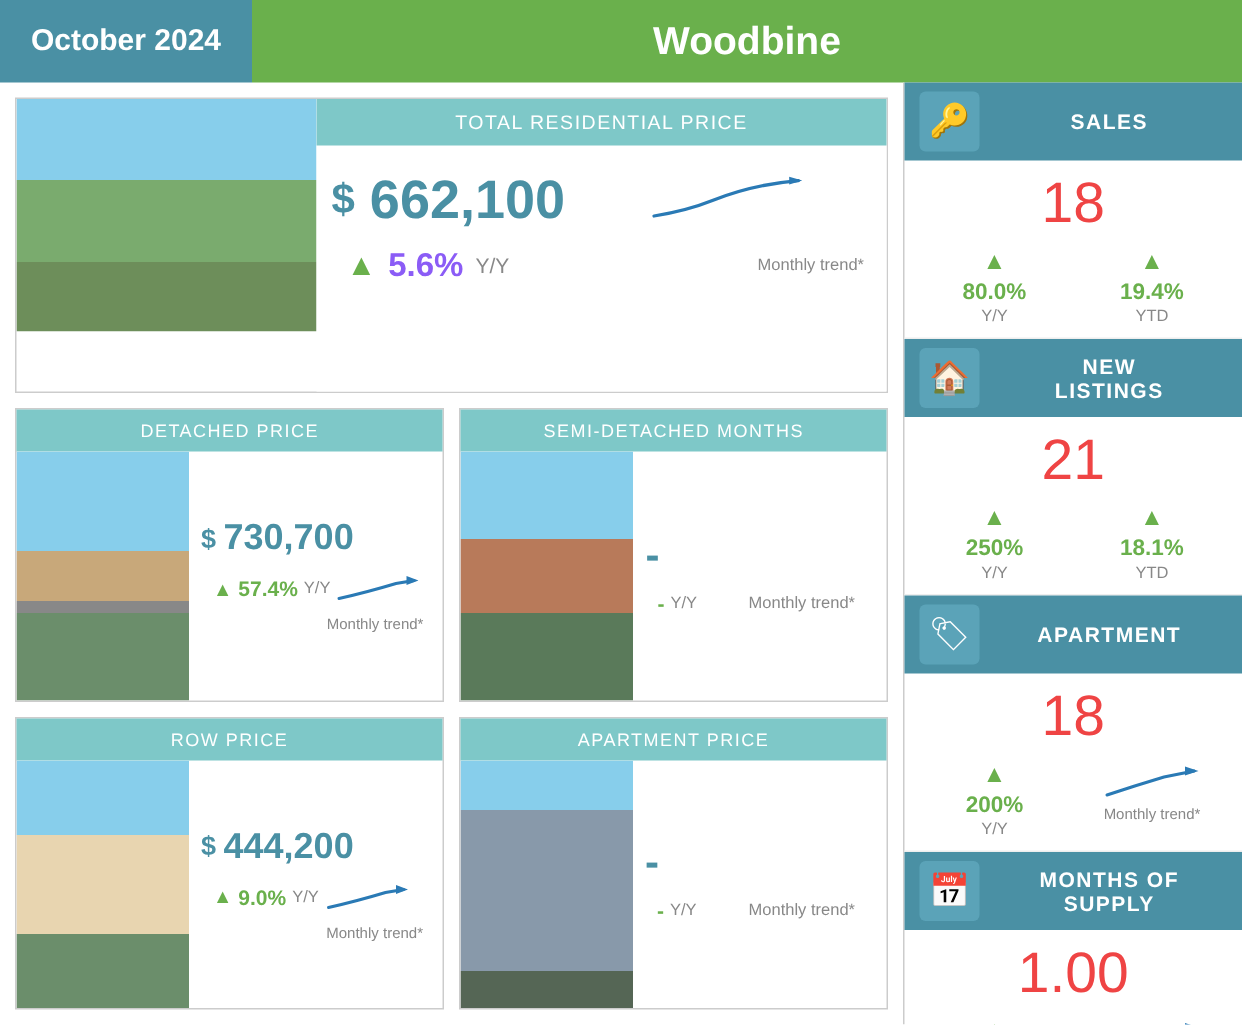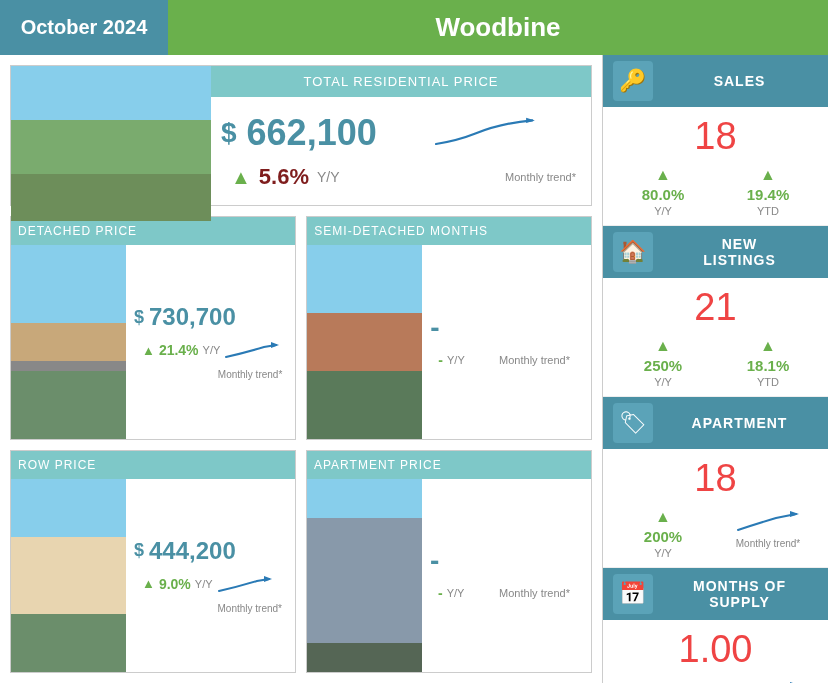--- a/index.html
+++ b/index.html
@@ -49,21 +49,21 @@
       padding: 10px;
       display: flex;
       flex-direction: column;
       gap: 10px;
     }
 
     
     .total-residential {
       display: flex;
       border: 1px solid #ccc;
-      height: 141px;
+      height: 197px;
     }
     .neighborhood-img {
       width: 200px;
       height: 155px;
       background: #7aab6e;
       flex-shrink: 0;
       position: relative;
       overflow: hidden;
     }
 
@@ -105,21 +105,21 @@
       display: flex;
       align-items: center;
       padding: 5px 10px 8px 20px;
       gap: 8px;
     }
     .arrow-up {
       color: #6ab04c;
       font-size: 20px;
     }
     .pct-change {
-      color: #7f1d1d;
+      color: #8b5cf6;
       font-size: 22px;
       font-weight: bold;
     }
     .yy-label {
       color: #888;
       font-size: 14px;
     }
     .monthly-trend-label {
       color: #888;
       font-size: 11px;
@@ -135,21 +135,21 @@
     }
     .price-card {
       flex: 1;
       border: 1px solid #ccc;
       display: flex;
       flex-direction: column;
     }
     .price-card-header {
       background: #7ec8c8;
       color: #fff;
-      text-align: left;
+      text-align: center;
       padding: 7px;
       font-size: 12px;
       letter-spacing: 1px;
     }
     .price-card-body {
       display: flex;
       flex: 1;
     }
     .price-card-img {
       width: 115px;
@@ -357,21 +357,21 @@
           <div class="price-card-img">
             <div class="img-house-detached"></div>
           </div>
           <div class="price-card-data">
             <div class="price-line">
               <span class="price-card-dollar">$</span>
               <span class="price-card-value">730,700</span>
             </div>
             <div class="price-card-footer">
               <span class="arrow-up" style="font-size:13px;">▲</span>
-              <span class="small-pct">21.4%</span>
+              <span class="small-pct">57.4%</span>
               <span class="small-yy">Y/Y</span>
               <svg width="55" height="22" viewBox="0 0 55 22">
                 <path d="M2 18 Q20 14 40 8 L52 6" stroke="#2a7ab5" stroke-width="2" fill="none" stroke-linecap="round"></path>
                 <polygon points="47,3 55,6 47,9" fill="#2a7ab5"></polygon>
               </svg>
             </div>
             <span class="monthly-trend-label" style="font-size:10px;color:#888;">Monthly trend*</span>
           </div>
         </div>
       </div>

